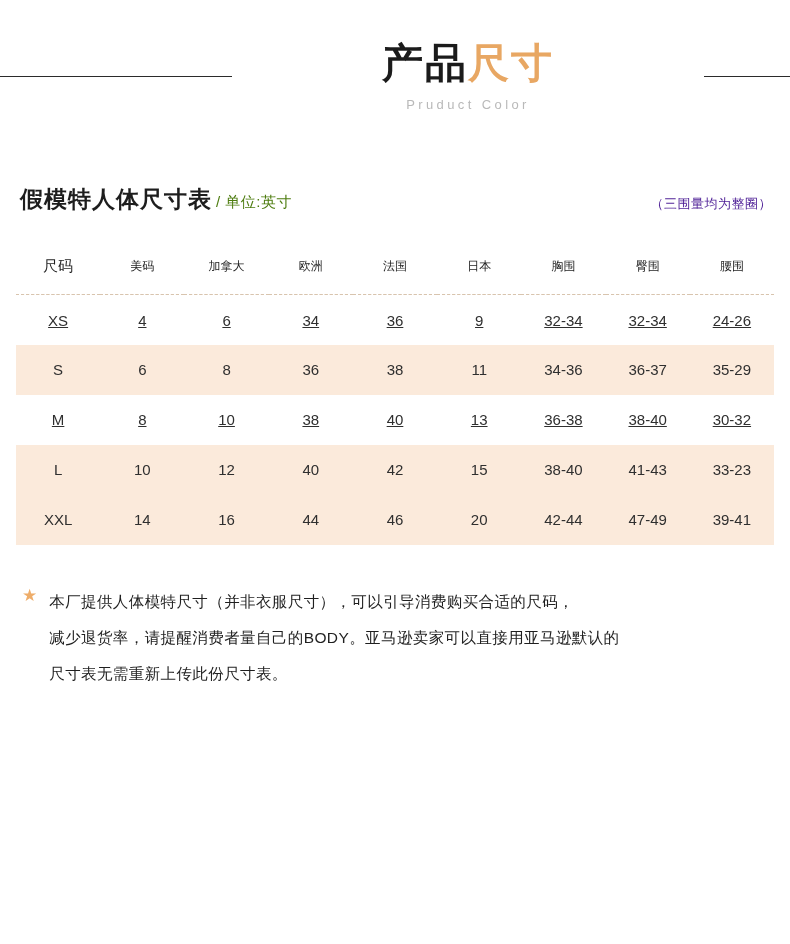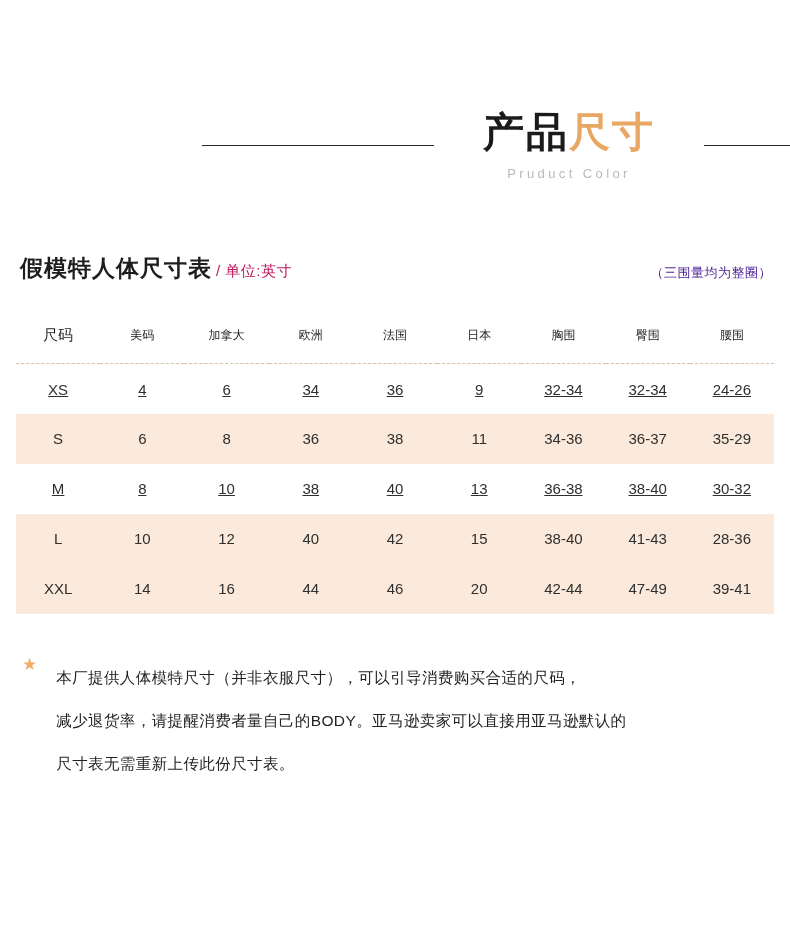--- a/index.html
+++ b/index.html
@@ -12,25 +12,25 @@
     width: 790px;
     height: 944px;
     font-family: "Liberation Sans", "DejaVu Sans", sans-serif;
     color: #231f20;
     position: relative;
     overflow: hidden;
   }
 
   
   .header {
-    padding-top: 110px;
+    padding-top: 41px;
     display: flex;
     align-items: center;
-    justify-content: flex-end;
-    gap: 0;
+    justify-content: space-between;
+    gap: 16px;
   }
   .rule {
     height: 1px;
     background: #2b2b2b;
     flex: 0 0 auto;
   }
   .rule.left  { width: 232px; margin-right: 28px; }
   .rule.right { width: 86px;  margin-left: 28px; }
 
   .title-block {
@@ -68,21 +68,21 @@
     gap: 4px;
   }
   .sec-title {
     font-size: 23px;
     font-weight: bold;
     color: #1d1d1d;
     letter-spacing: 1px;
   }
   .sec-unit {
     font-size: 15px;
-    color: #be185d;
+    color: #4d7c0f;
     letter-spacing: 0.5px;
   }
   .sec-note {
     font-size: 13px;
     color: #4c1d95;
     padding-bottom: 2px;
     letter-spacing: 0.5px;
   }
 
   
@@ -135,21 +135,21 @@
     line-height: 1.3;
     flex: 0 0 auto;
     padding-top: 2px;
   }
   .foot-text {
     font-size: 15.5px;
     line-height: 2.12;
     color: #1f1f1f;
     letter-spacing: 0.4px;
   }
-  .foot-text p { margin: 10px; }
+  .foot-text p { margin: 3px; }
 </style>
 </head>
 <body>
 
 <div class="header">
   <div class="rule left"></div>
   <div class="title-block">
     <div class="title-main">
       <span class="t-dark">产品</span><span class="t-accent">尺寸</span>
     </div>
@@ -217,21 +217,21 @@
       </tr>
       <tr class="odd">
         <td class="col-size">L</td>
         <td>10</td>
         <td>12</td>
         <td>40</td>
         <td>42</td>
         <td>15</td>
         <td>38-40</td>
         <td>41-43</td>
-        <td>28-36</td>
+        <td>33-23</td>
       </tr>
       <tr class="odd">
         <td class="col-size">XXL</td>
         <td>14</td>
         <td>16</td>
         <td>44</td>
         <td>46</td>
         <td>20</td>
         <td>42-44</td>
         <td>47-49</td>

